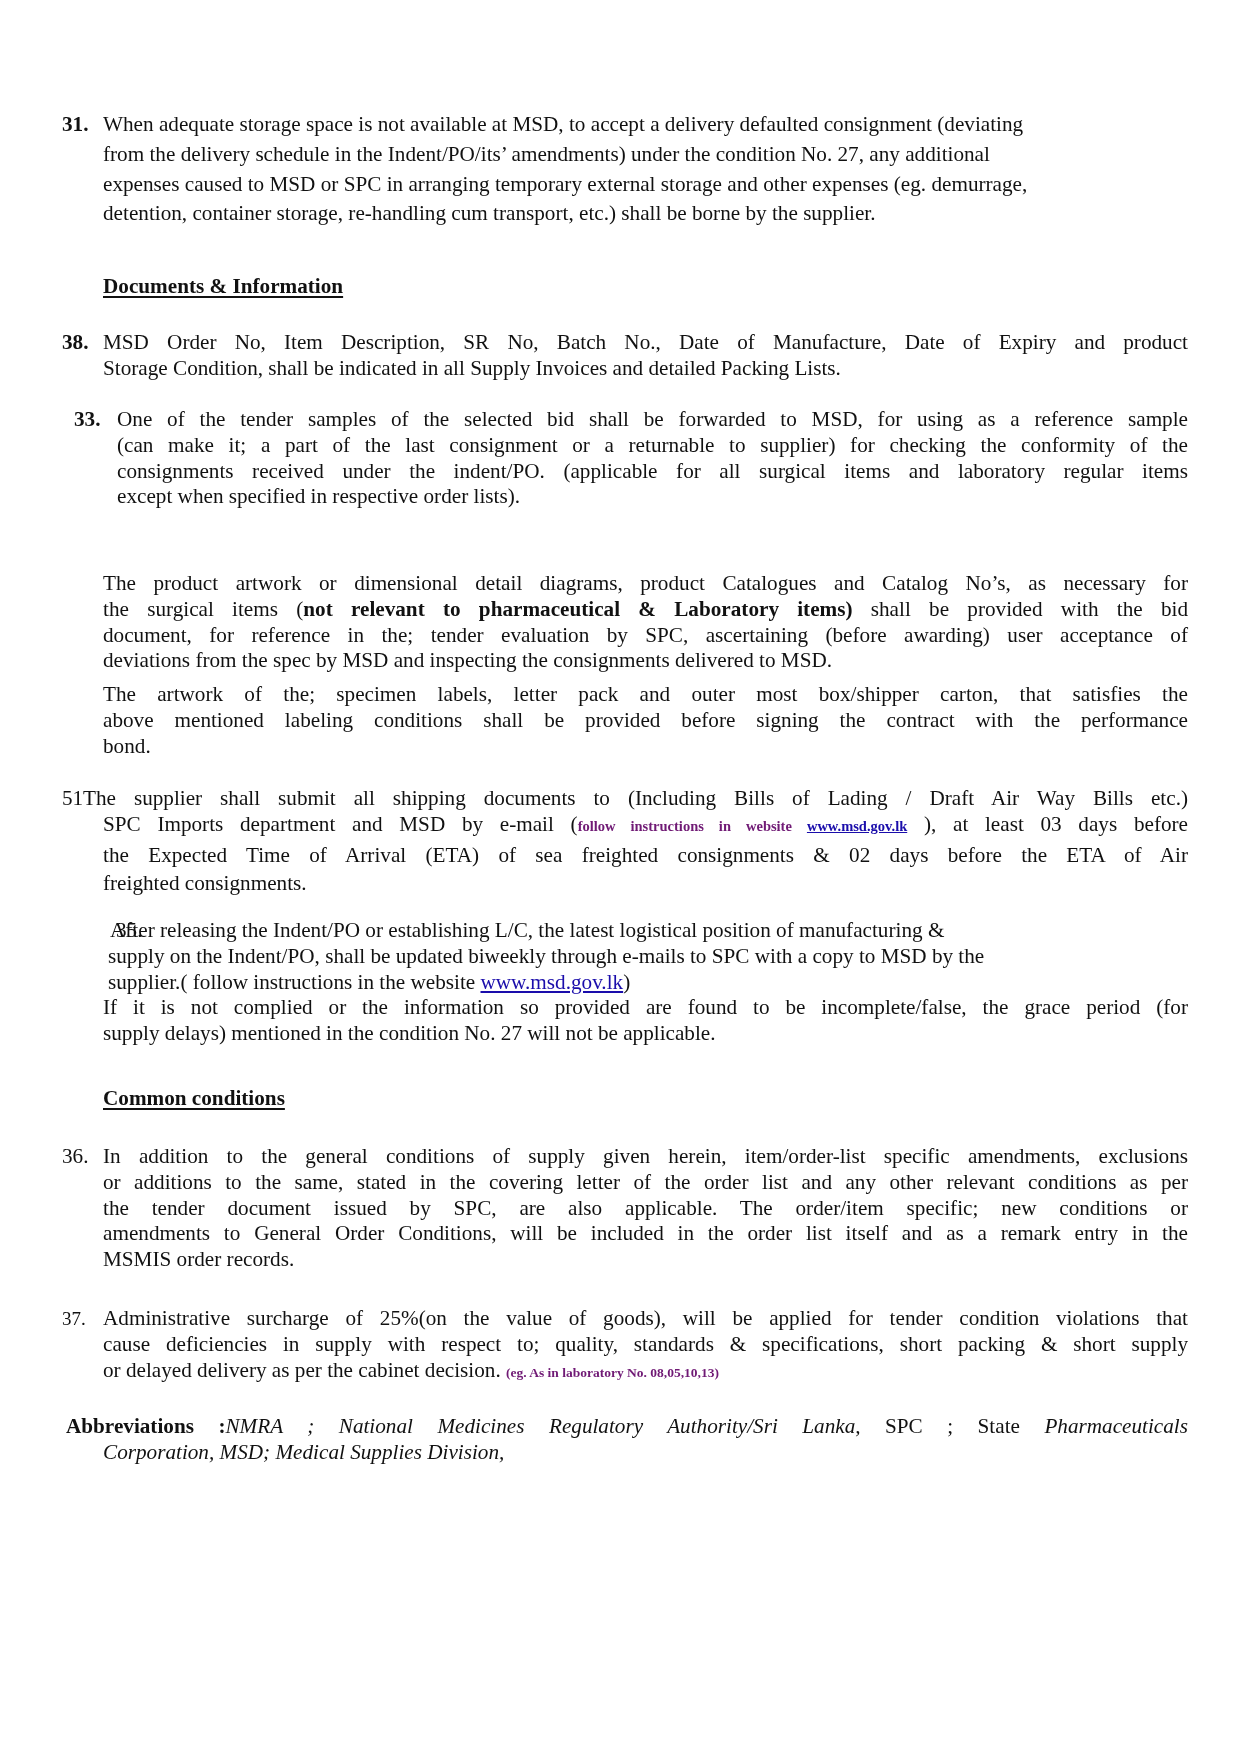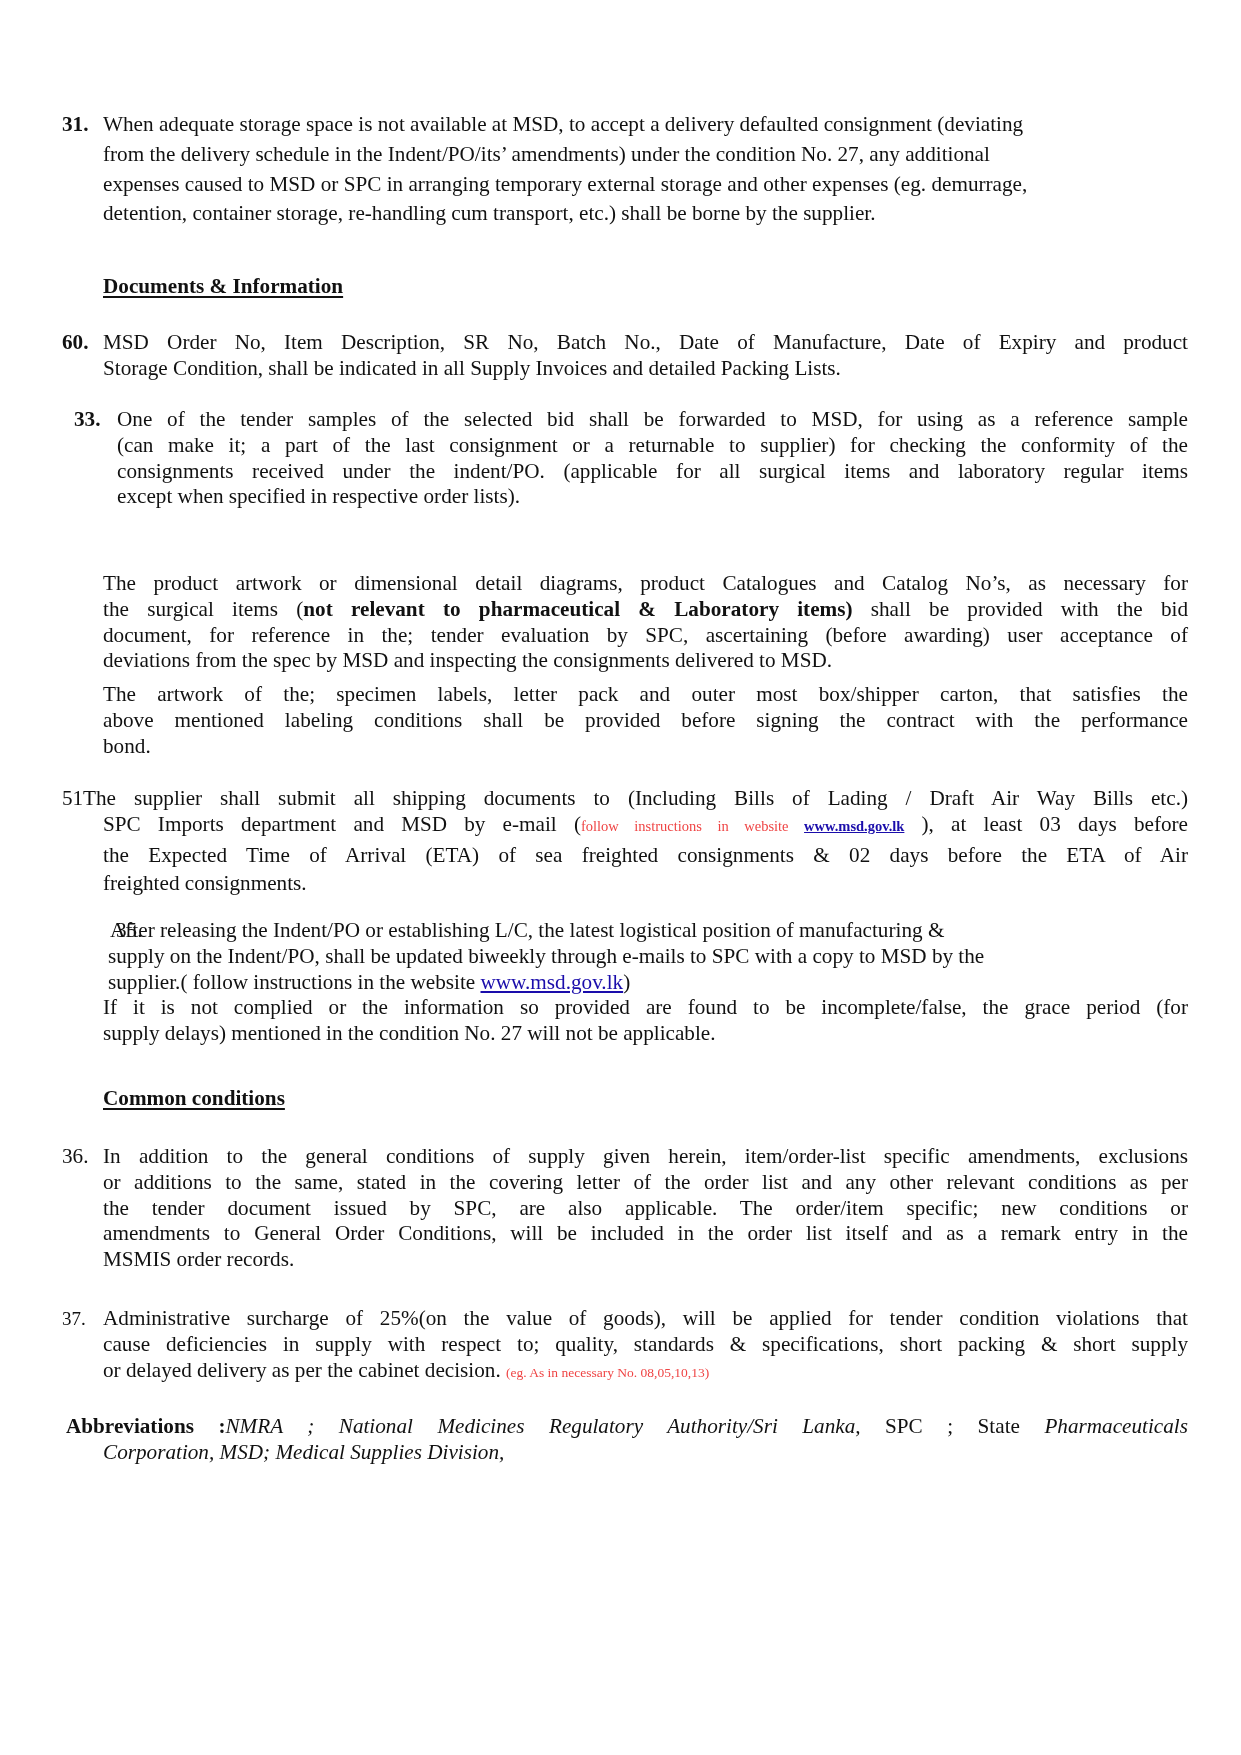--- a/index.html
+++ b/index.html
@@ -9,21 +9,21 @@
     color: #111111; font-size: 21.2px; line-height: 25.8px;
   }
   .page { position: absolute; left: 0; top: 0; width: 1241px; height: 1755px; }
   .blk { position: absolute; }
   .num { position: absolute; font-weight: bold; }
   .num.plain { font-weight: normal; }
   .para { text-align: justify; }
   .line { display: block; white-space: nowrap; }
   .jline { display: block; text-align: justify; text-align-last: justify; white-space: normal; }
   .heading { font-weight: bold; text-decoration: underline; text-decoration-thickness: 2px; text-underline-offset: 3px; }
-  .note-sm { font-size: 14.5px; font-weight: normal; color: #ef4444; }
+  .note-sm { font-size: 14.5px; font-weight: bold; color: #701a75; }
   .link { color: #1a0dab; text-decoration: underline; }
   .link-bold { color: #1a0dab; text-decoration: underline; font-weight: bold; font-size: 14.5px; }
   .bold { font-weight: bold; }
   .ital { font-style: italic; }
 </style>
 </head>
 <body>
 
 <div class="page">
 
@@ -33,21 +33,21 @@
   <div class="blk para" style="left:103px; top:112px; width:1000px;">
     <span class="line">When adequate storage space is not available at MSD, to accept a delivery defaulted consignment (deviating</span>
     <span class="line" style="margin-top:4px;">from the delivery schedule in the Indent/PO/its’ amendments) under the condition No. 27, any additional</span>
     <span class="line" style="margin-top:4px;">expenses caused to MSD or SPC in arranging temporary external storage and other expenses (eg. demurrage,</span>
     <span class="line" style="margin-top:4px;">detention, container storage, re-handling cum transport, etc.) shall be borne by the supplier.</span>
   </div>
 
   <div class="blk heading" style="left:103px; top:274px;">Documents &amp; Information</div>
 
   <div class="blk" style="left:62px; top:330px;">
-    <span class="num" style="left:0; top:0;">60.</span>
+    <span class="num" style="left:0; top:0;">38.</span>
   </div>
   <div class="blk" style="left:103px; top:330px; width:1085px;">
     <span class="jline">MSD Order No, Item Description, SR No, Batch No., Date of Manufacture, Date of Expiry and product</span>
     <span class="line">Storage Condition, shall be indicated in all Supply Invoices and detailed Packing Lists.</span>
   </div>
 
   <div class="blk" style="left:74px; top:407px;">
     <span class="num" style="left:0; top:0;">33.</span>
   </div>
   <div class="blk" style="left:117px; top:407px; width:1071px;">
@@ -103,21 +103,21 @@
     <span class="jline">amendments to General Order Conditions, will be included in the order list itself and as a remark entry in the</span>
     <span class="line">MSMIS order records.</span>
   </div>
 
   <div class="blk" style="left:62px; top:1306px;">
     <span class="num plain" style="left:0; top:0; font-size:19px;">37.</span>
   </div>
   <div class="blk" style="left:103px; top:1306px; width:1085px;">
     <span class="jline">Administrative surcharge of 25%(on the value of goods), will be applied for tender condition violations that</span>
     <span class="jline">cause deficiencies in supply with respect to; quality, standards &amp; specifications, short packing &amp; short supply</span>
-    <span class="line"><span>or delayed delivery as per the cabinet decision. </span><span class="note-sm" style="font-size:13.5px;">(eg. As  in necessary No. 08,05,10,13)</span></span>
+    <span class="line"><span>or delayed delivery as per the cabinet decision. </span><span class="note-sm" style="font-size:13.5px;">(eg. As  in laboratory No. 08,05,10,13)</span></span>
   </div>
 
   <div class="blk" style="left:66px; top:1414px; width:1122px;">
     <span class="jline"><span class="bold">Abbreviations :</span><span class="ital">NMRA ; National Medicines Regulatory Authority/Sri Lanka,</span><span> SPC ; State </span><span class="ital">Pharmaceuticals</span></span>
     <span class="line ital" style="margin-left:37px;">Corporation, MSD; Medical Supplies Division,</span>
   </div>
 
 </div>
 
 </body></html>

